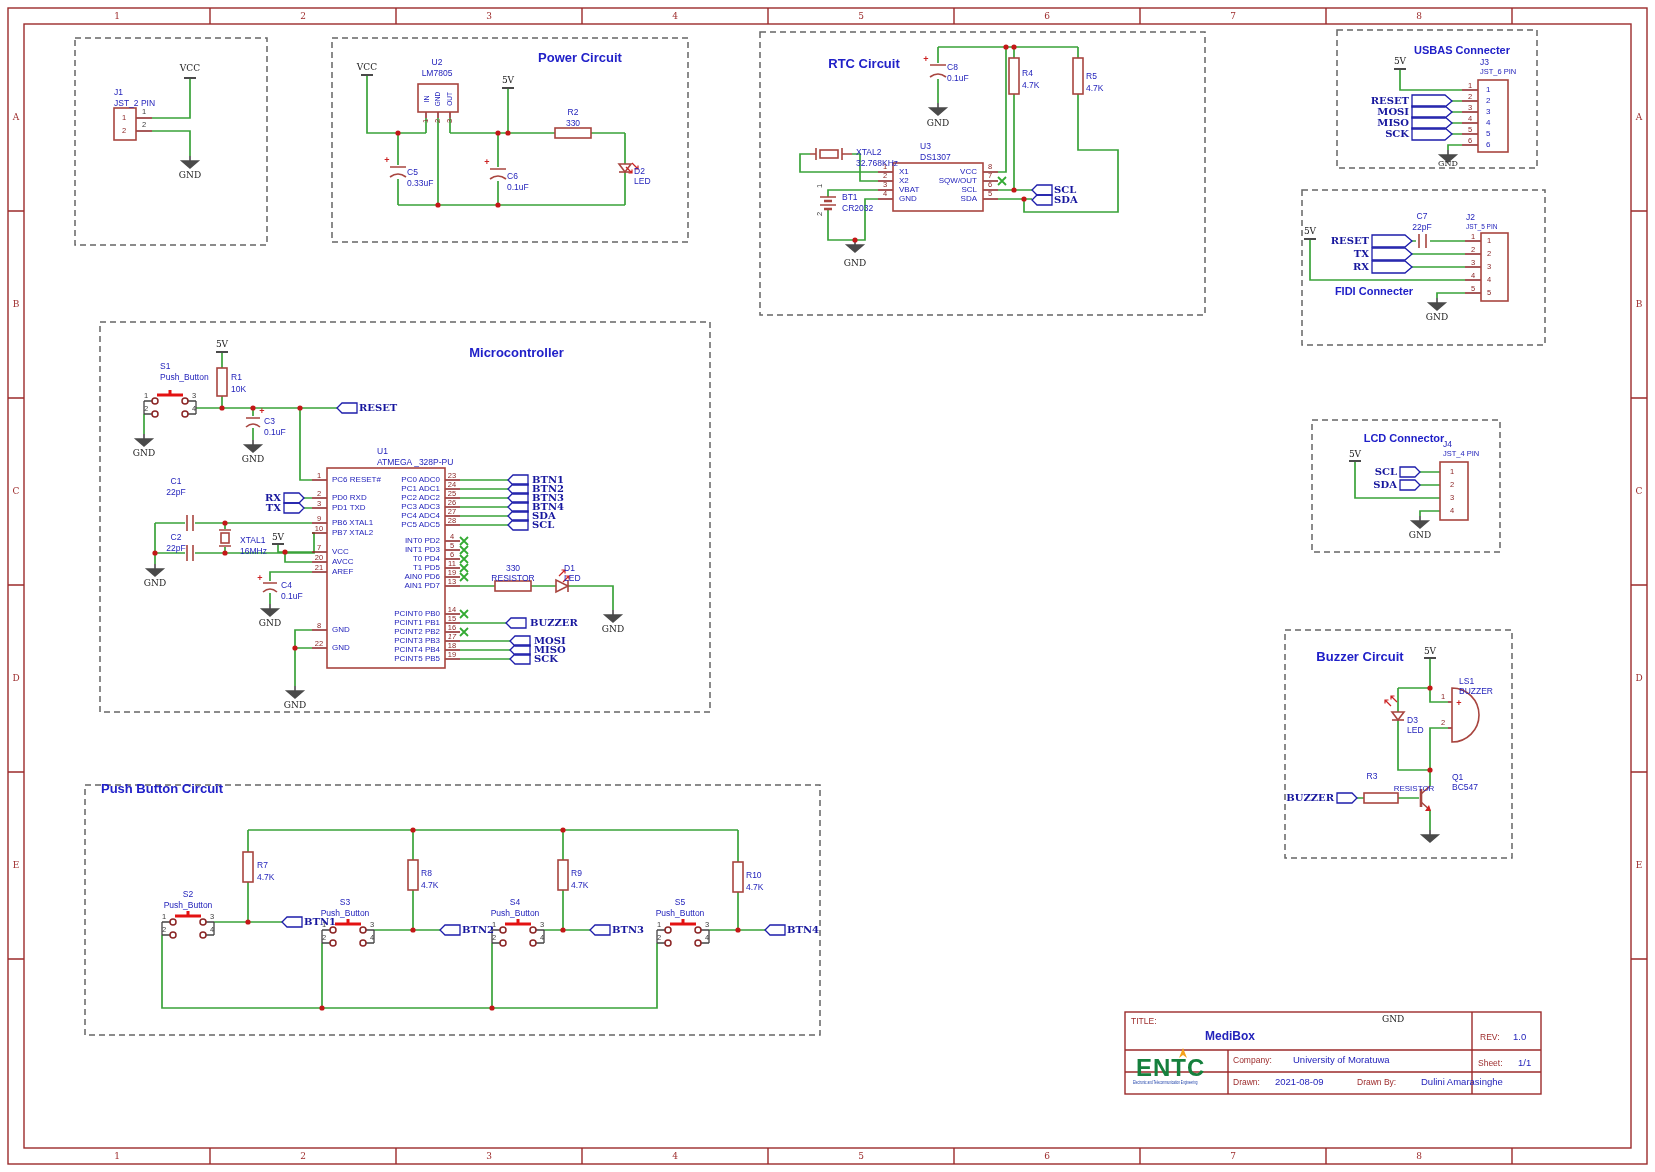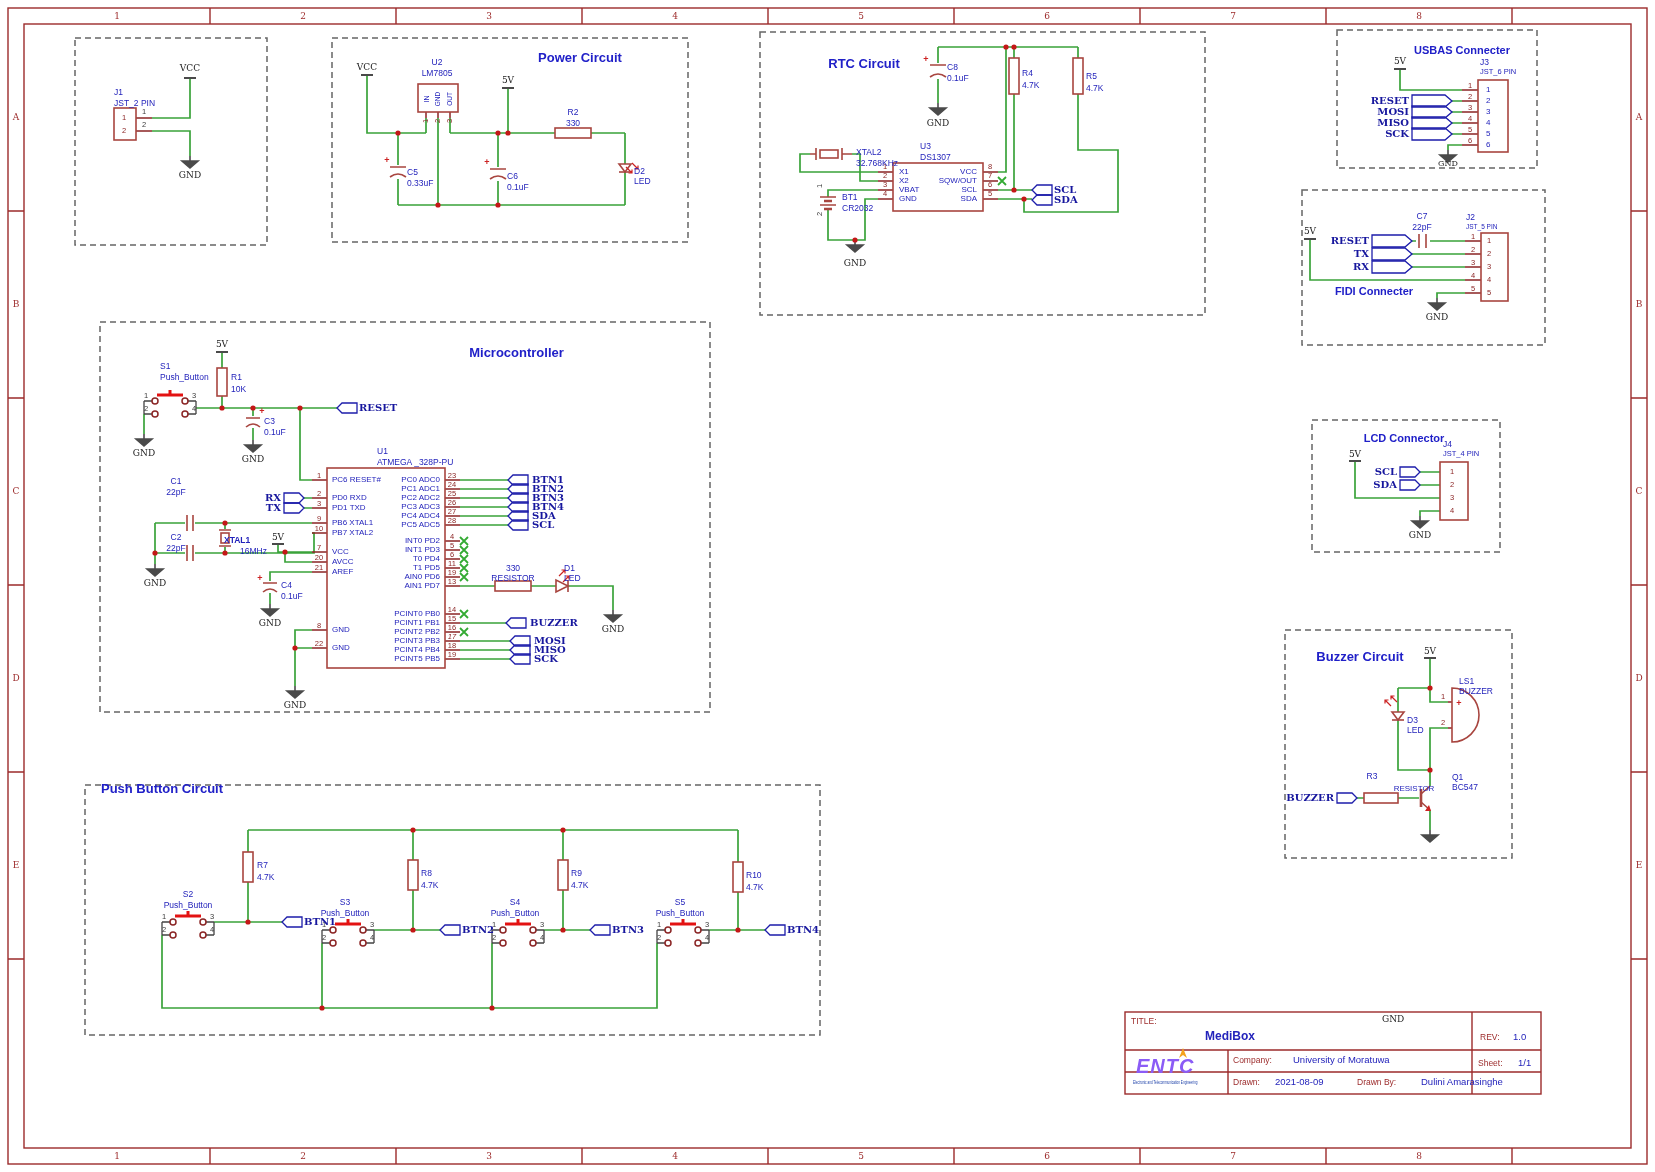--- a/index.html
+++ b/index.html
@@ -29,21 +29,21 @@
   .pwr{font-family:"DejaVu Serif",serif;font-size:9px;color:#1c1c1c}
   .pin{font-size:7.5px;color:#8b2525}
   .pnm{font-size:8px;color:#2323bb}
   .blk{font-size:7.5px;color:#3a3a3a}
   .plus{font-size:9px;font-weight:bold;color:#cc2222}
   .frt{font-family:"DejaVu Serif",serif;font-size:9px;color:#9c2b2b}
   .tb-red{font-size:8.5px;color:#9c2b2b}
   .tb-blue{font-size:9.5px;color:#2323bb}
   .tb-title{font-size:12px;font-weight:bold;color:#2323bb}
   .tb-gnd{font-family:"DejaVu Serif",serif;font-size:9px;color:#1c1c1c}
-  .logo-main{font-size:20px;font-weight:bold;font-style:italic;color:#8b5cf6;letter-spacing:1px}
+  .logo-main{font-size:24px;font-weight:bold;color:#15803d;letter-spacing:1px}
   .logo-sub{font-size:5px;color:#1b3fa8;transform:scaleX(.62);transform-origin:left}
 </style>
 </head>
 <body>
 
 <div id="sheet">
 
 <svg id="geom" width="1655" height="1172" viewBox="0 0 1655 1172">
   <defs>
     <g id="gnd" class="gl">
@@ -432,21 +432,21 @@
       <span class="lb pwr" style="left: 144px; top: 453px; transform: translate(-50%, -50%);">GND</span>
       <span class="lb plus" style="left: 262px; top: 411px; transform: translate(-50%, -50%);">+</span>
       <span class="lb fld" style="left: 264px; top: 421px; transform: translate(0px, -50%);">C3</span>
       <span class="lb fld" style="left: 264px; top: 432px; transform: translate(0px, -50%);">0.1uF</span>
       <span class="lb pwr" style="left: 253px; top: 459px; transform: translate(-50%, -50%);">GND</span>
       <span class="lb net" style="left: 359px; top: 408px; transform: translate(0px, -50%);">RESET</span>
       <span class="lb fld" style="left: 176px; top: 481px; transform: translate(-50%, -50%);">C1</span>
       <span class="lb fld" style="left: 176px; top: 492px; transform: translate(-50%, -50%);">22pF</span>
       <span class="lb fld" style="left: 176px; top: 537px; transform: translate(-50%, -50%);">C2</span>
       <span class="lb fld" style="left: 176px; top: 548px; transform: translate(-50%, -50%);">22pF</span>
-      <span class="lb fld" style="left: 224px; top: 540px; transform: translate(0px, -50%); font-weight: bold;">XTAL1</span>
+      <span class="lb fld" style="left: 240px; top: 540px; transform: translate(0px, -50%);">XTAL1</span>
       <span class="lb fld" style="left: 240px; top: 551px; transform: translate(0px, -50%);">16MHz</span>
       <span class="lb pwr" style="left: 155px; top: 583px; transform: translate(-50%, -50%);">GND</span>
       <span class="lb net" style="left: 281px; top: 498px; transform: translate(-100%, -50%);">RX</span>
       <span class="lb net" style="left: 281px; top: 508px; transform: translate(-100%, -50%);">TX</span>
       <span class="lb pwr" style="left: 278px; top: 537px; transform: translate(-50%, -50%);">5V</span>
       <span class="lb plus" style="left: 260px; top: 578px; transform: translate(-50%, -50%);">+</span>
       <span class="lb fld" style="left: 281px; top: 585px; transform: translate(0px, -50%);">C4</span>
       <span class="lb fld" style="left: 281px; top: 596px; transform: translate(0px, -50%);">0.1uF</span>
       <span class="lb pwr" style="left: 270px; top: 623px; transform: translate(-50%, -50%);">GND</span>
       <span class="lb pwr" style="left: 295px; top: 705px; transform: translate(-50%, -50%);">GND</span>

